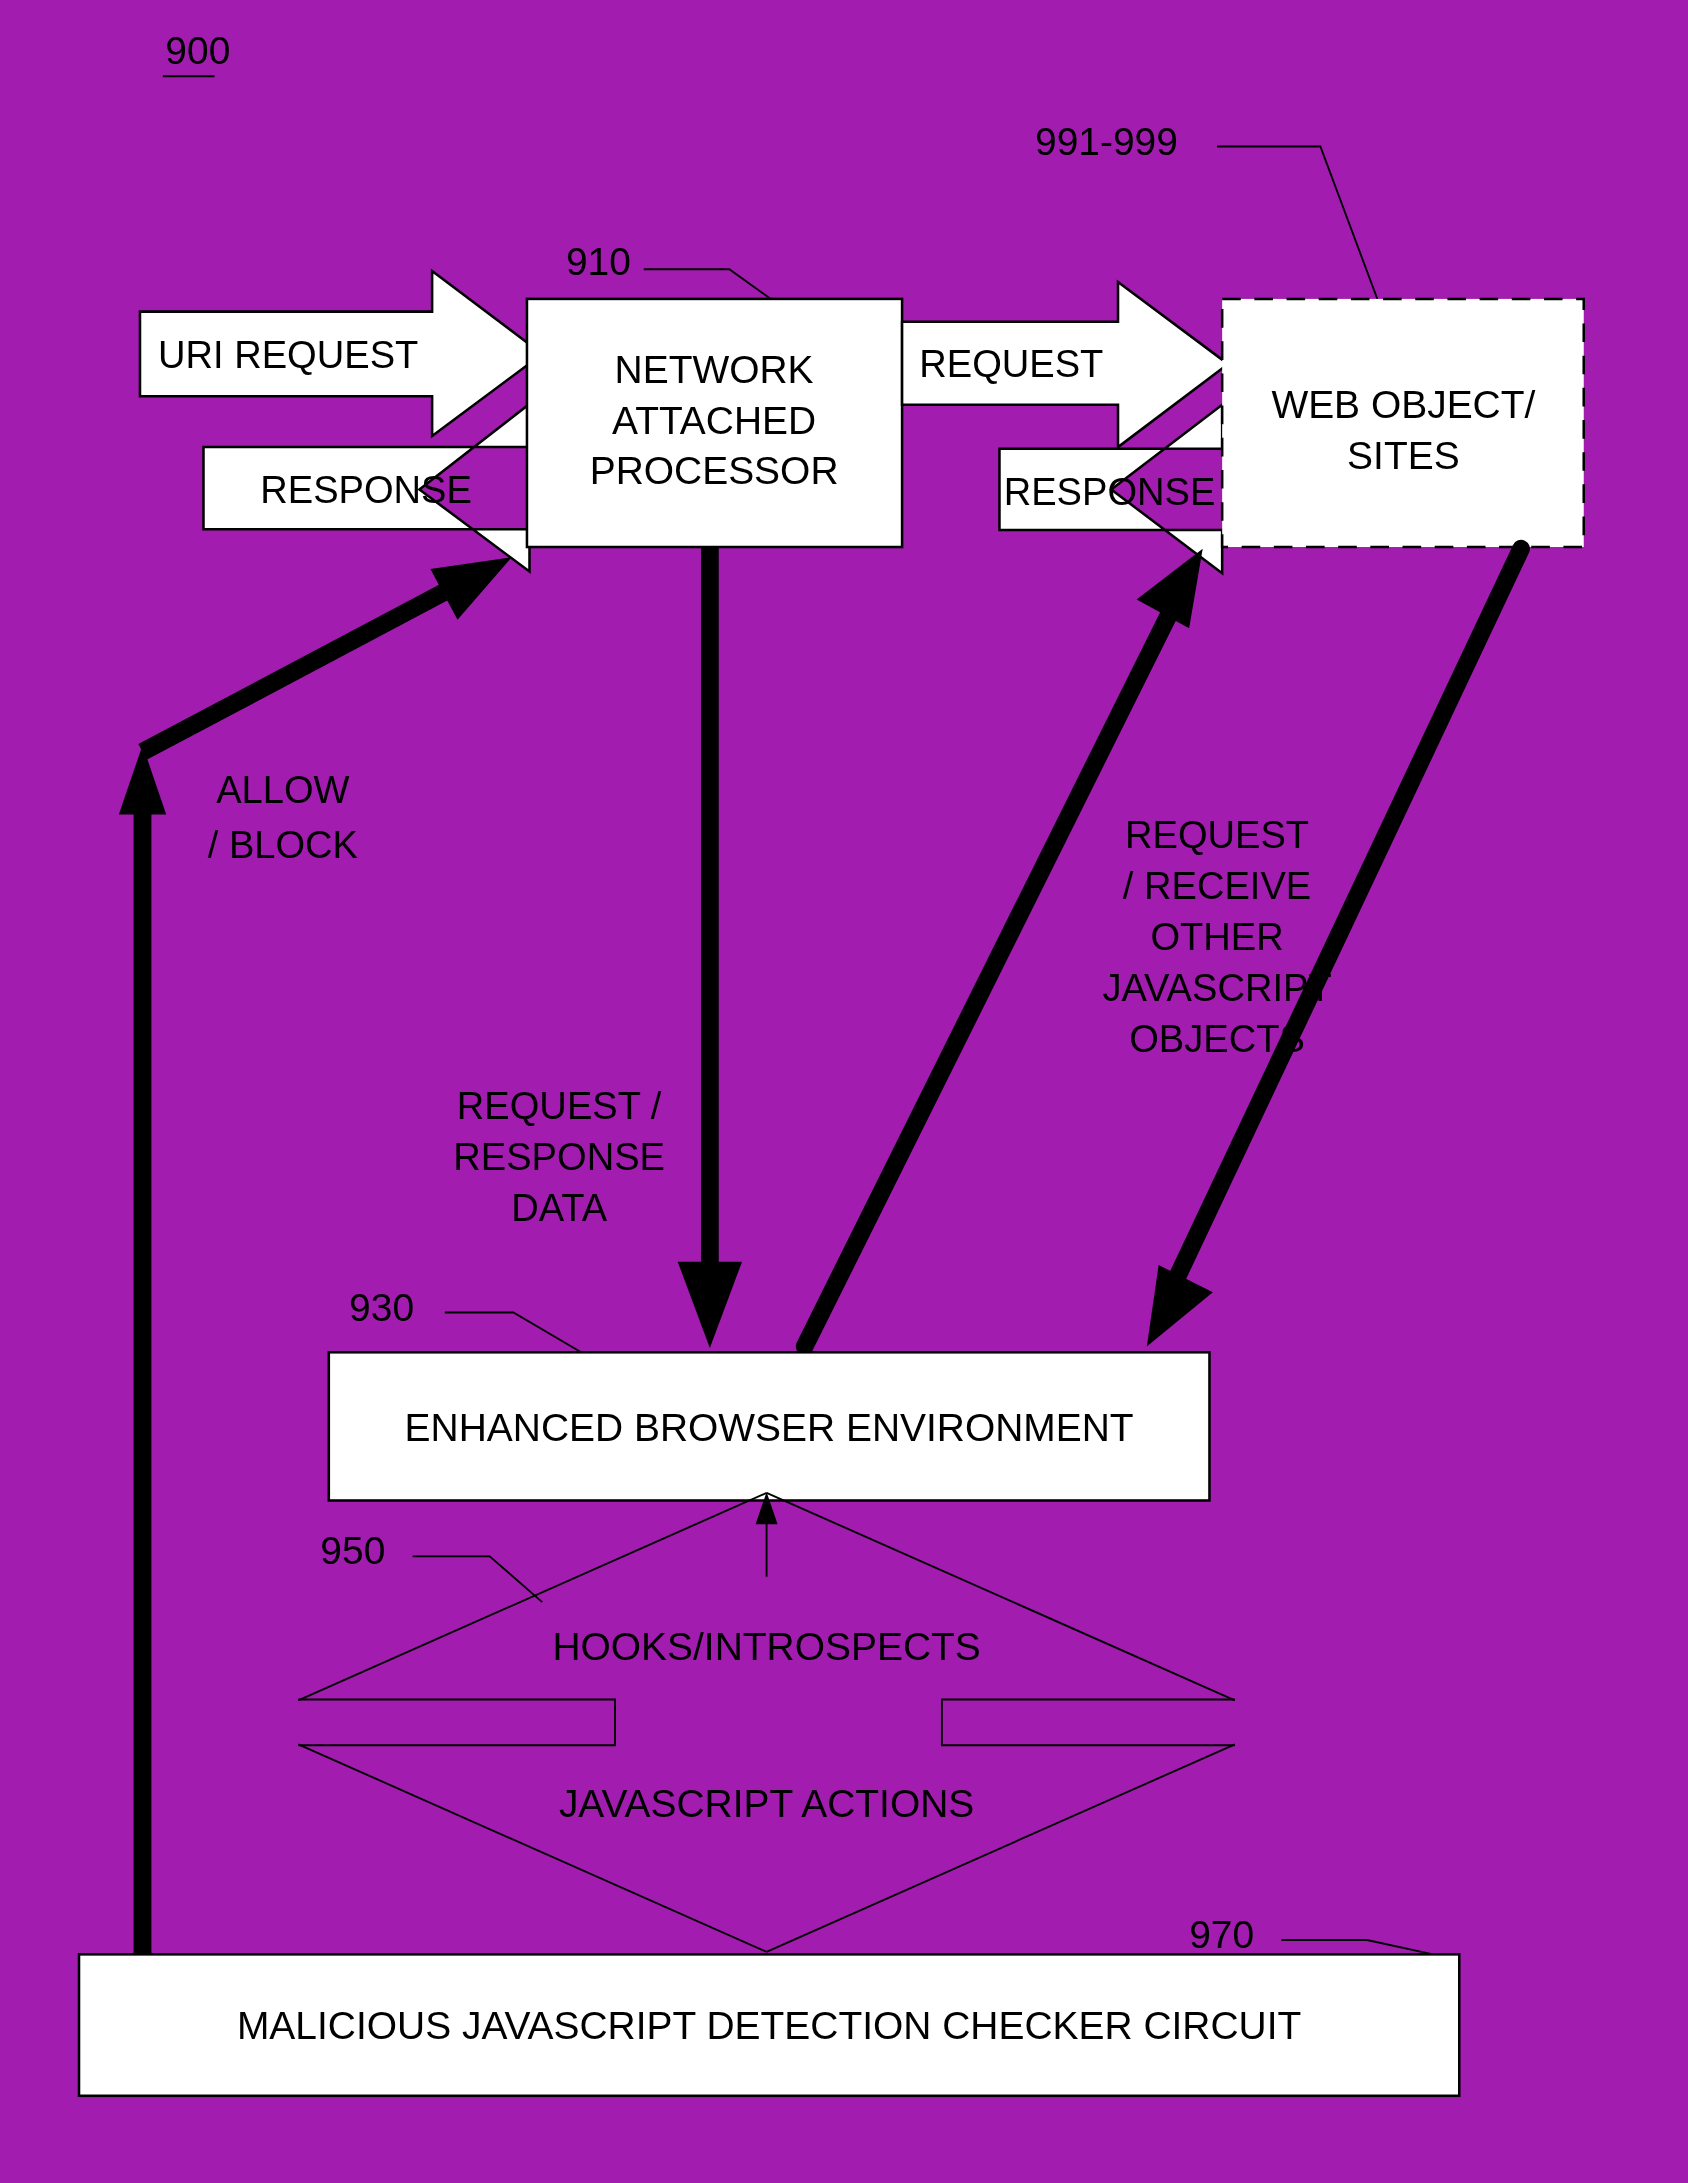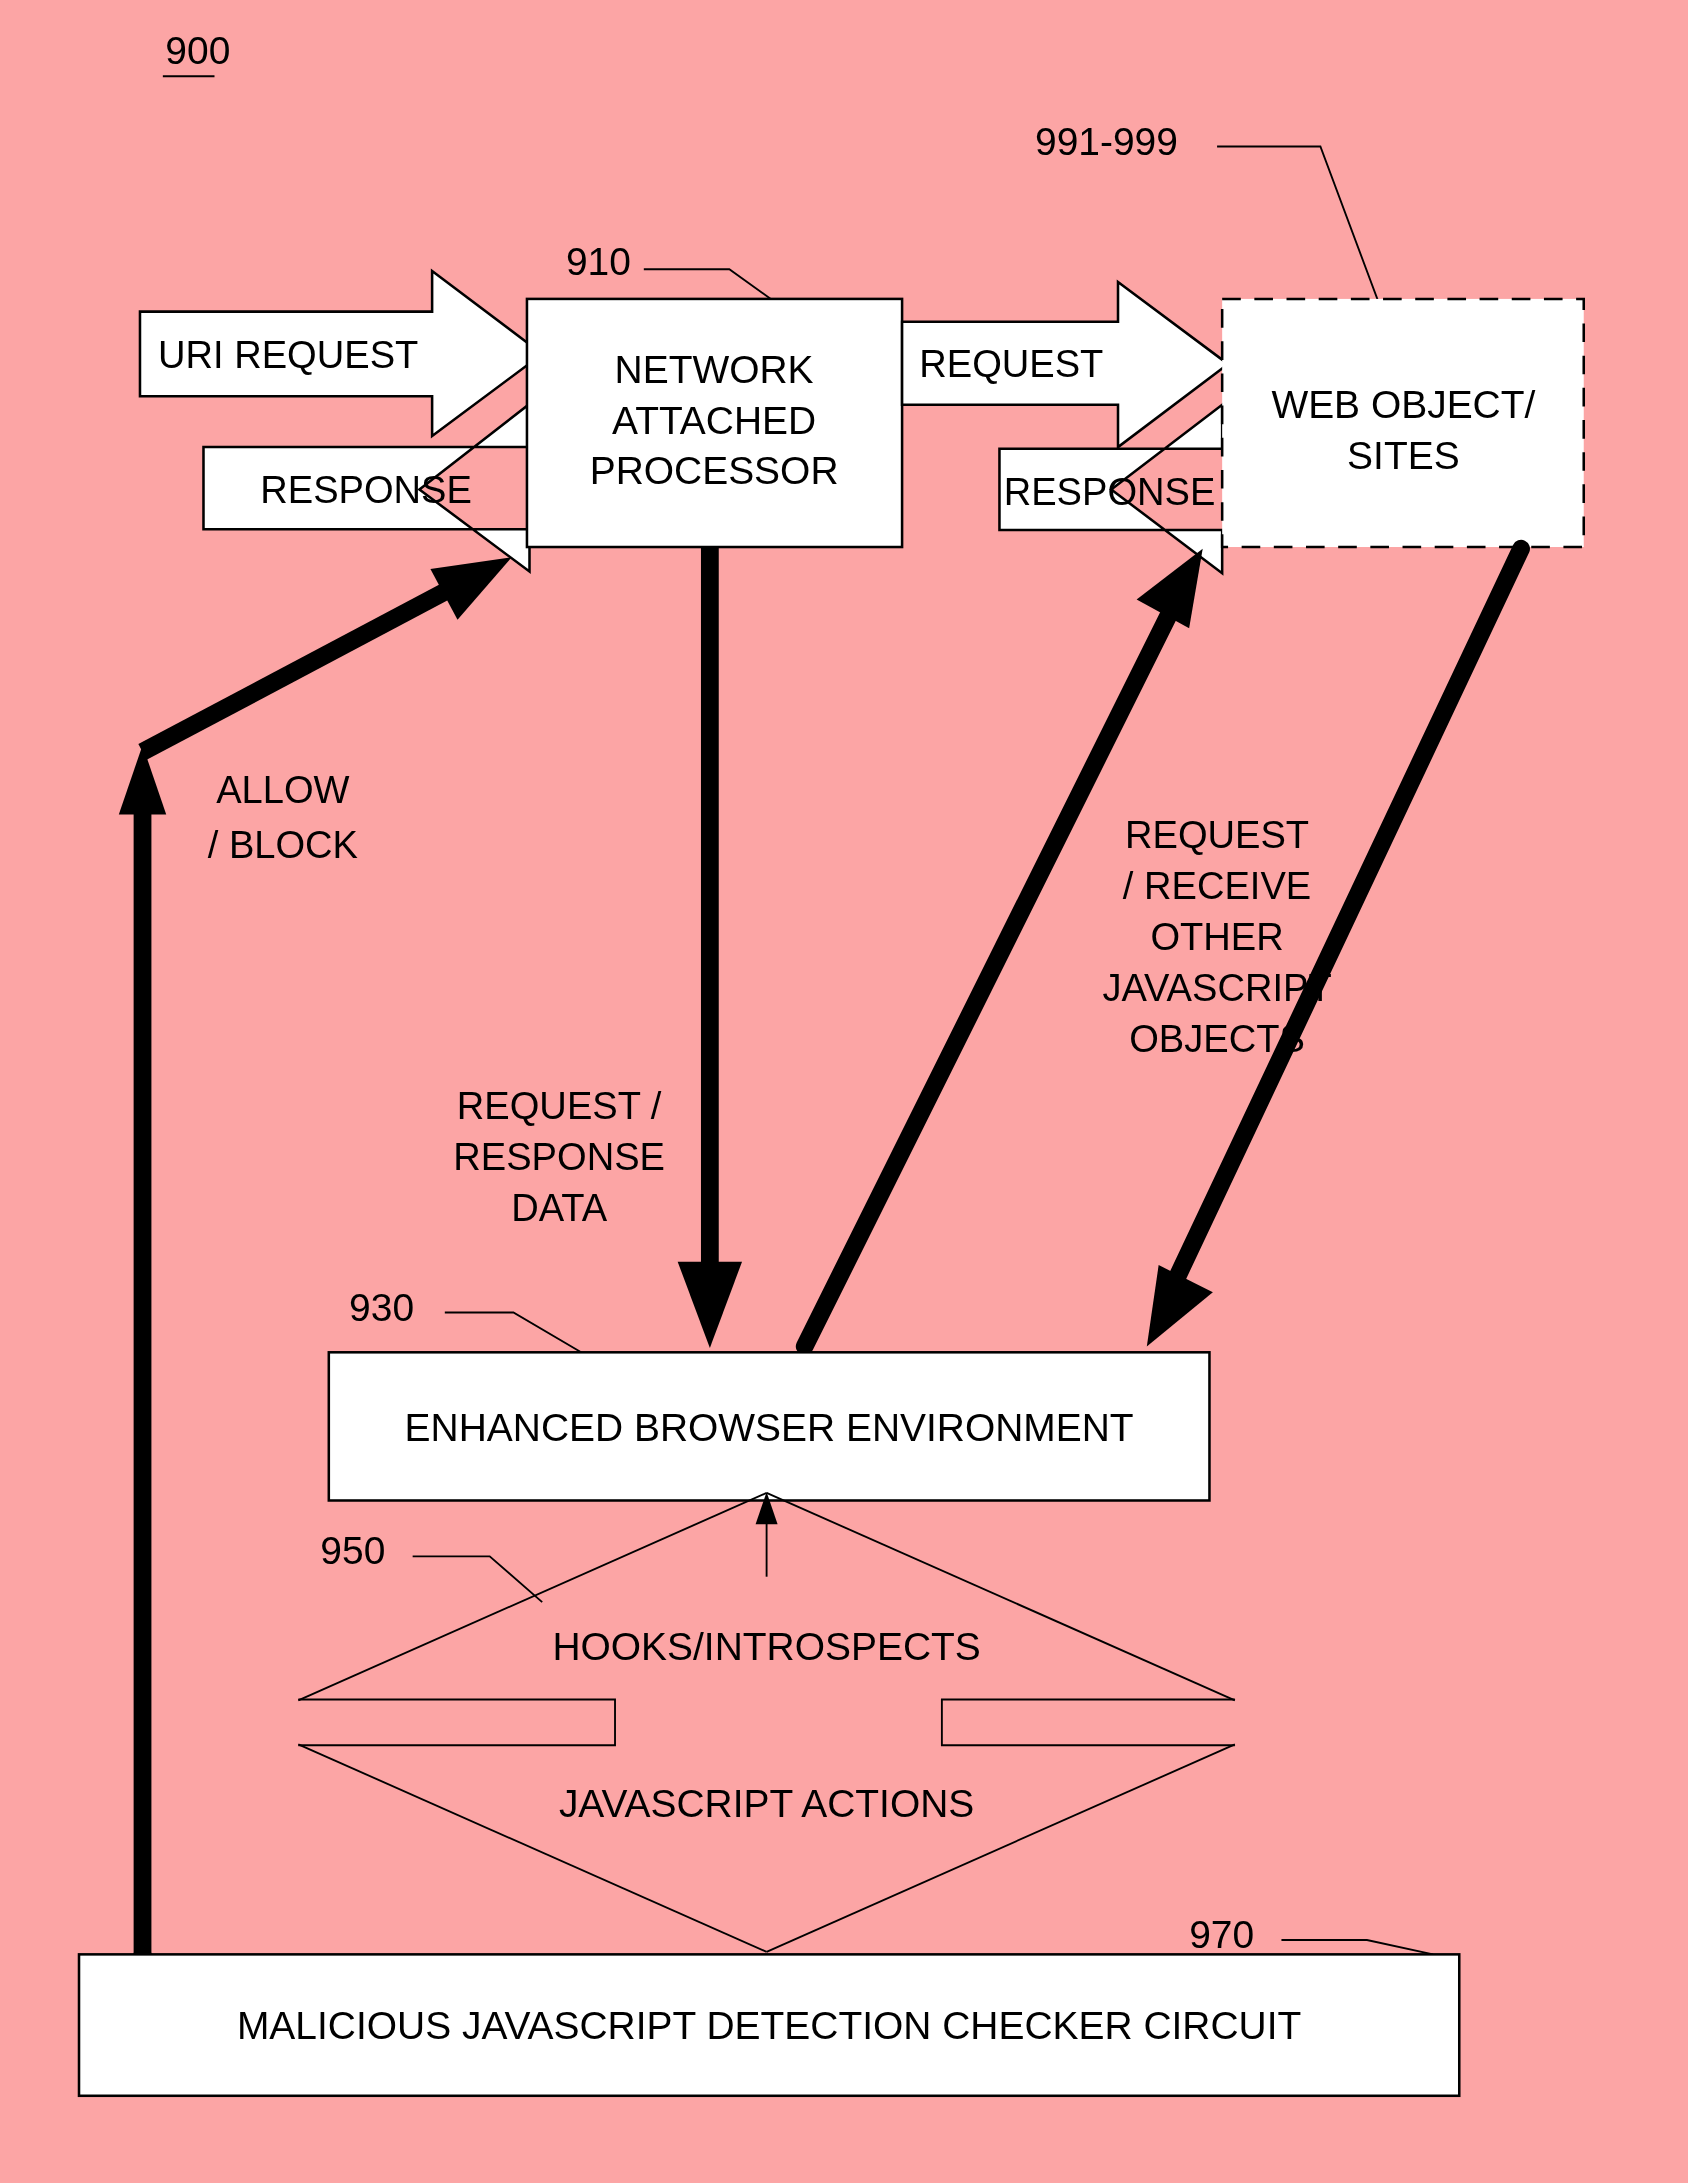--- a/index.html
+++ b/index.html
@@ -7,21 +7,21 @@
     padding: 0;
     background: #ffffff;
   }
   body {
     font-family: "Liberation Sans", sans-serif;
   }
   #figure-root {
     position: relative;
     width: 1689px;
     height: 2183px;
-    background: #fca5a5;
+    background: #a21caf;
     overflow: hidden;
   }
   svg#figure-svg {
     position: absolute;
     top: 0;
     left: 0;
     width: 1689px;
     height: 2183px;
     display: block;
   }

